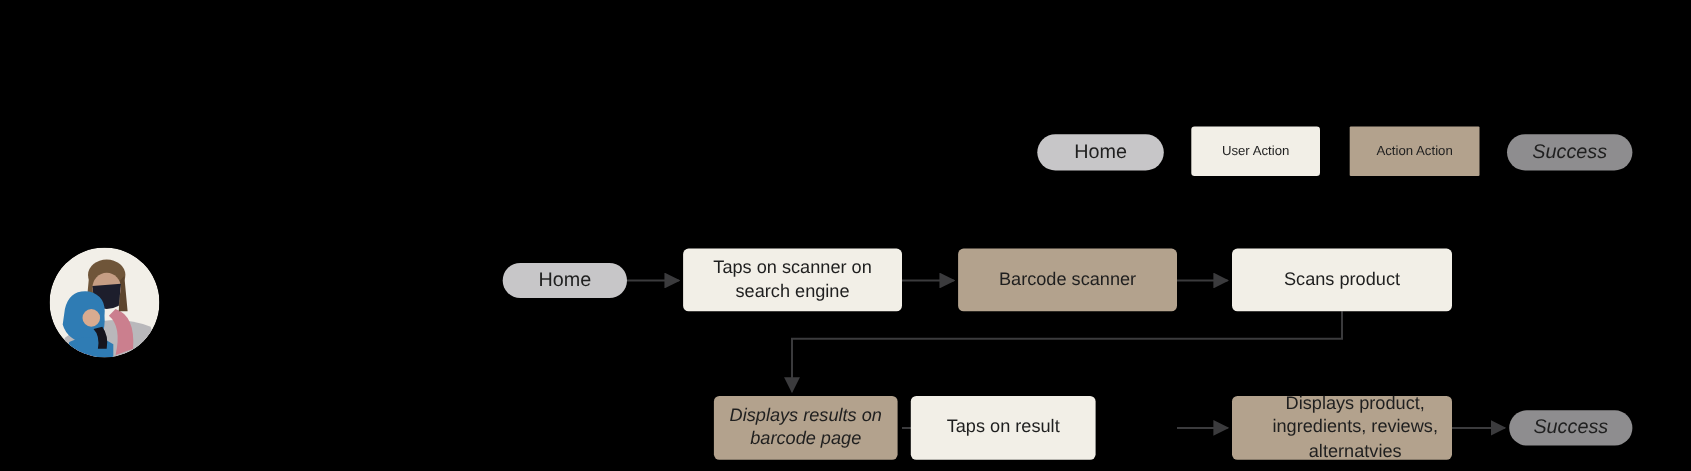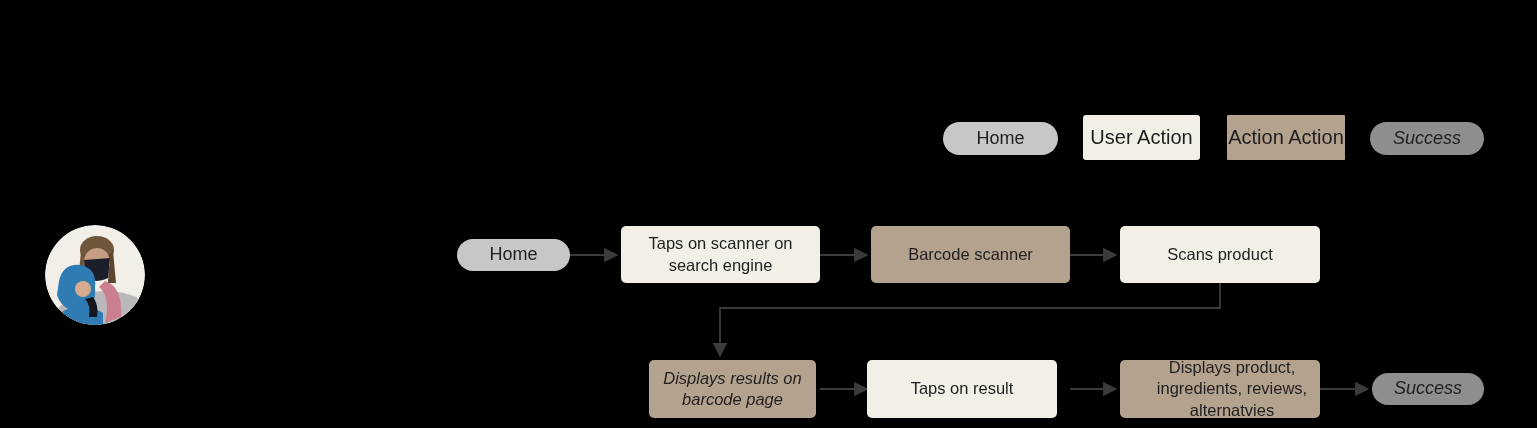--- a/index.html
+++ b/index.html
@@ -21,40 +21,40 @@
     position: absolute;
     display: flex;
     align-items: center;
     justify-content: center;
     text-align: center;
     box-sizing: border-box;
     line-height: 1.28;
   }
   .pill { border-radius: 999px; font-size: 18px; }
   .box  { border-radius: 5px; font-size: 16.5px; padding: 6px 12px; }
-  .legend-rect { border-radius: 3px; font-size: 20px; }
+  .legend-rect { border-radius: 3px; font-size: 12px; }
   .legend-rect.system { border-radius: 1px; }
   .fill-home    { background: var(--home, #c7c6c8); }
   .fill-user    { background: var(--user_action, #f2efe7); }
   .fill-system  { background: var(--system_action, #b3a28d); }
   .fill-success { background: var(--success, #8e8d8f); font-style: italic; }
 
   
   .legend-home    { left: 943px;  top: 78px; width: 115px; height: 33px; }
   .legend-user    { left: 1083px; top: 71px; width: 117px; height: 45px; }
   .legend-system  { left: 1227px; top: 71px; width: 118px; height: 45px; }
   .legend-success { left: 1370px; top: 78px; width: 114px; height: 33px; }
 
   
   .n-home    { left: 457px;  top: 195px; width: 113px; height: 32px; }
   .n-0       { left: 621px;  top: 182px; width: 199px; height: 57px; }
   .n-1       { left: 871px;  top: 182px; width: 199px; height: 57px; }
   .n-2       { left: 1120px; top: 182px; width: 200px; height: 57px; }
   .n-3       { left: 649px;  top: 316px; width: 167px; height: 58px; font-style: italic; }
-  .n-4       { left: 867px;  top: 316px; width: 190px; height: 58px; }
+  .n-4       { left: 828px;  top: 316px; width: 168px; height: 58px; }
   .n-5       { left: 1120px; top: 316px; width: 200px; height: 58px; padding-left: 36px; }
   .n-success { left: 1372px; top: 329px; width: 112px; height: 32px; }
 
   .arrows {
     position: absolute;
     left: 0; top: 0;
     width: 1537px;
     height: 428px;
     pointer-events: none;
   }

